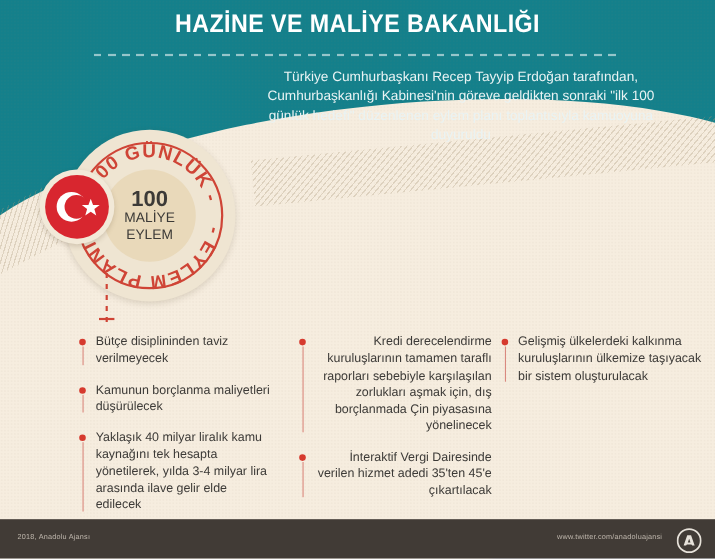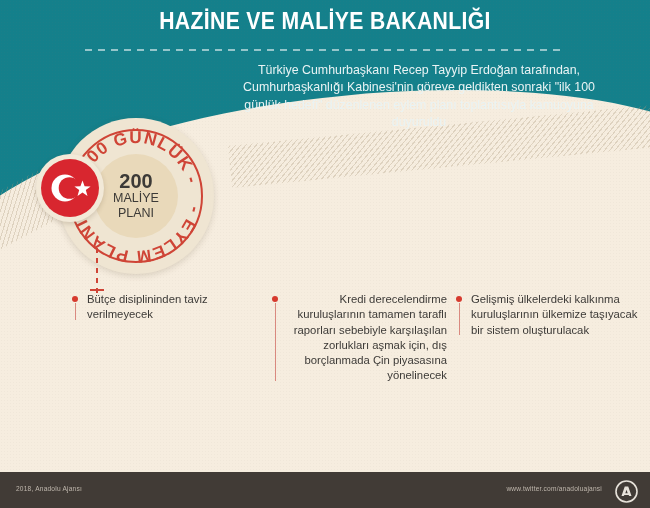--- a/index.html
+++ b/index.html
@@ -137,21 +137,21 @@
   .connector{
     position:absolute;left:96px;top:248px;width:2px;height:45px;
     background-image:repeating-linear-gradient(to bottom,
       #cf4436 0px,#cf4436 5px,rgba(0,0,0,0) 5px,rgba(0,0,0,0) 10px);
   }
   .connector-cap{
     position:absolute;left:90px;top:289px;width:14px;height:2px;background:#cf4436;
   }
 
   
-  .cols{position:absolute;left:0;top:292px;width:650px;height:170px;}
+  .cols{position:absolute;left:0;top:304px;width:650px;height:170px;}
   .col{position:absolute;top:0;}
   .col-1{left:72px;width:175px;}
   .col-2{left:272px;width:175px;text-align:right;}
   .col-3{left:456px;width:185px;}
 
   .bullet{position:relative;padding-left:15px;margin-bottom:13px;}
   .bullet:last-child{margin-bottom:0;}
   .bullet .dot{
     position:absolute;left:0;top:4px;width:6px;height:6px;border-radius:50%;
     background:#d63a2e;
@@ -210,23 +210,23 @@
       </defs>
       <text>
         <textPath href="#arcTop" startOffset="50%" text-anchor="middle">- 100 GÜNLÜK -</textPath>
       </text>
       <text>
         <textPath href="#arcBot" startOffset="50%" text-anchor="middle">- EYLEM PLANI -</textPath>
       </text>
     </svg>
 
     <div class="badge-core">
-      <span class="badge-num">200</span>
+      <span class="badge-num">100</span>
       <span class="badge-l1">MALİYE</span>
-      <span class="badge-l2">PLANI</span>
+      <span class="badge-l2">EYLEM</span>
     </div>
 
     <div class="flag-disc">
       <div class="flag-inner">
         <svg viewBox="0 0 58 58" width="58" height="58">
           <circle cx="24" cy="29" r="13.5" fill="#ffffff"></circle>
           <circle cx="28.5" cy="29" r="10.8" fill="#d8262f"></circle>
           <polygon fill="#ffffff" points="41.5,21.6 43.6,27.3 49.6,27.4 44.8,31.1 46.5,36.9 41.5,33.4 36.5,36.9 38.2,31.1 33.4,27.4 39.4,27.3"></polygon>
         </svg>
       </div>
@@ -237,27 +237,42 @@
   <div class="connector-cap"></div>
 
   <div class="cols">
 
     <div class="col col-1">
       <div class="bullet">
         <span class="dot"></span>
         <span class="stem"></span>
         <span class="txt">Bütçe disiplininden taviz verilmeyecek</span>
       </div>
+      <div class="bullet">
+        <span class="dot"></span>
+        <span class="stem"></span>
+        <span class="txt">Kamunun borçlanma maliyetleri düşürülecek</span>
+      </div>
+      <div class="bullet">
+        <span class="dot"></span>
+        <span class="stem"></span>
+        <span class="txt">Yaklaşık 40 milyar liralık kamu kaynağını tek hesapta yönetilerek, yılda 3-4 milyar lira arasında ilave gelir elde edilecek</span>
+      </div>
     </div>
 
     <div class="col col-2">
       <div class="bullet">
         <span class="dot"></span>
         <span class="stem"></span>
         <span class="txt">Kredi derecelendirme kuruluşlarının tamamen taraflı raporları sebebiyle karşılaşılan zorlukları aşmak için, dış borçlanmada Çin piyasasına yönelinecek</span>
+      </div>
+      <div class="bullet">
+        <span class="dot"></span>
+        <span class="stem"></span>
+        <span class="txt">İnteraktif Vergi Dairesinde verilen hizmet adedi 35'ten 45'e çıkartılacak</span>
       </div>
     </div>
 
     <div class="col col-3">
       <div class="bullet">
         <span class="dot"></span>
         <span class="stem"></span>
         <span class="txt">Gelişmiş ülkelerdeki kalkınma kuruluşlarının ülkemize taşıyacak bir sistem oluşturulacak</span>
       </div>
     </div>

